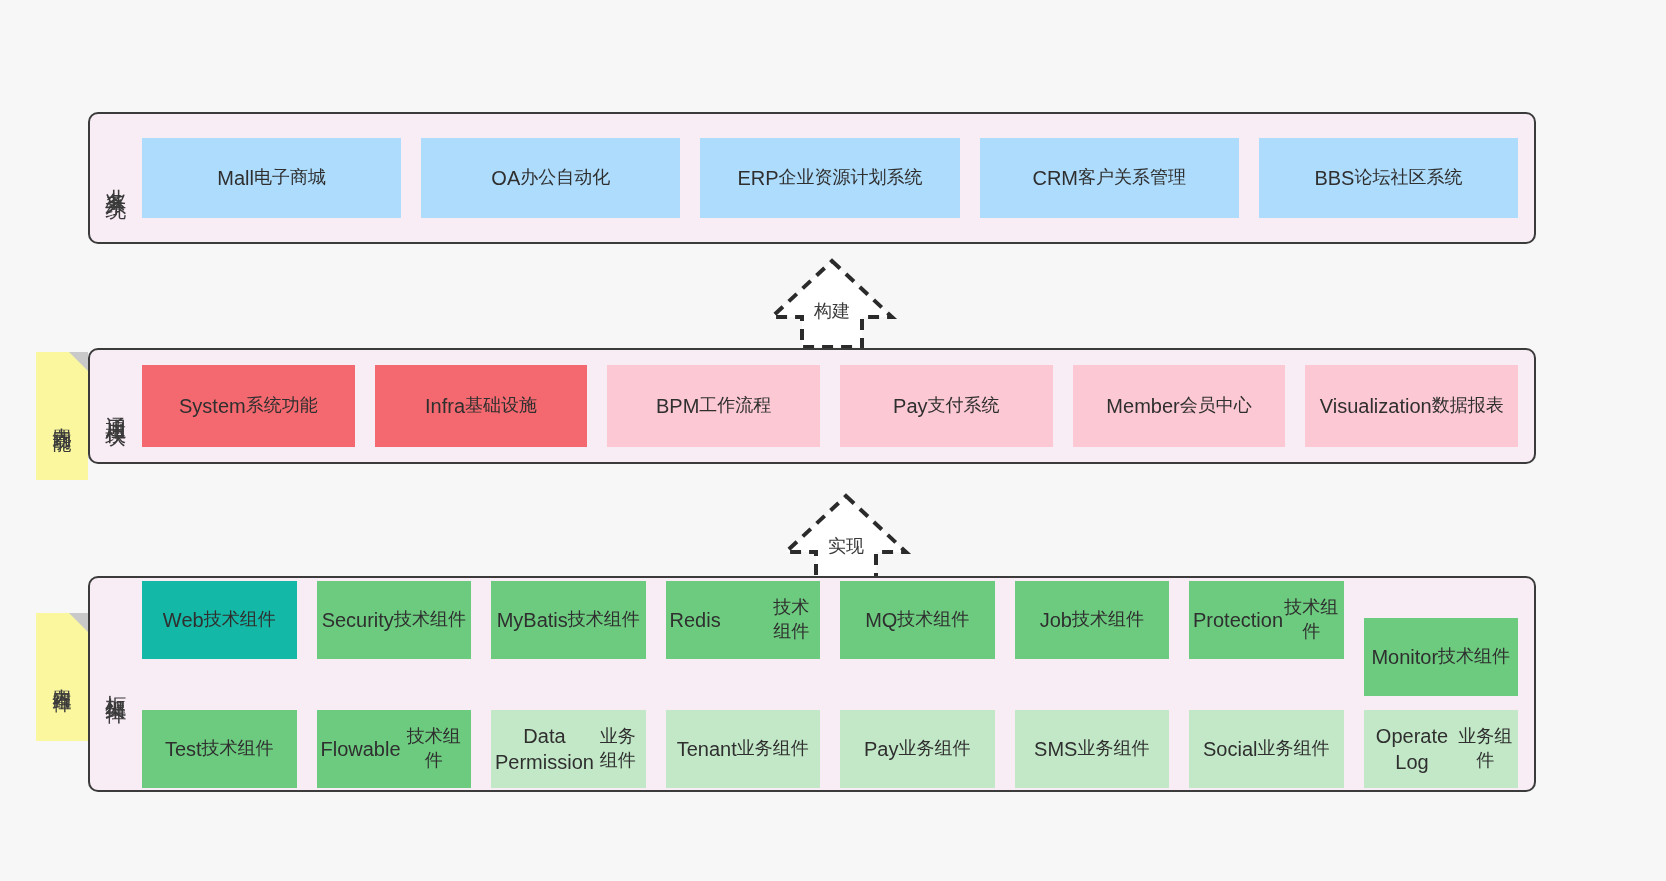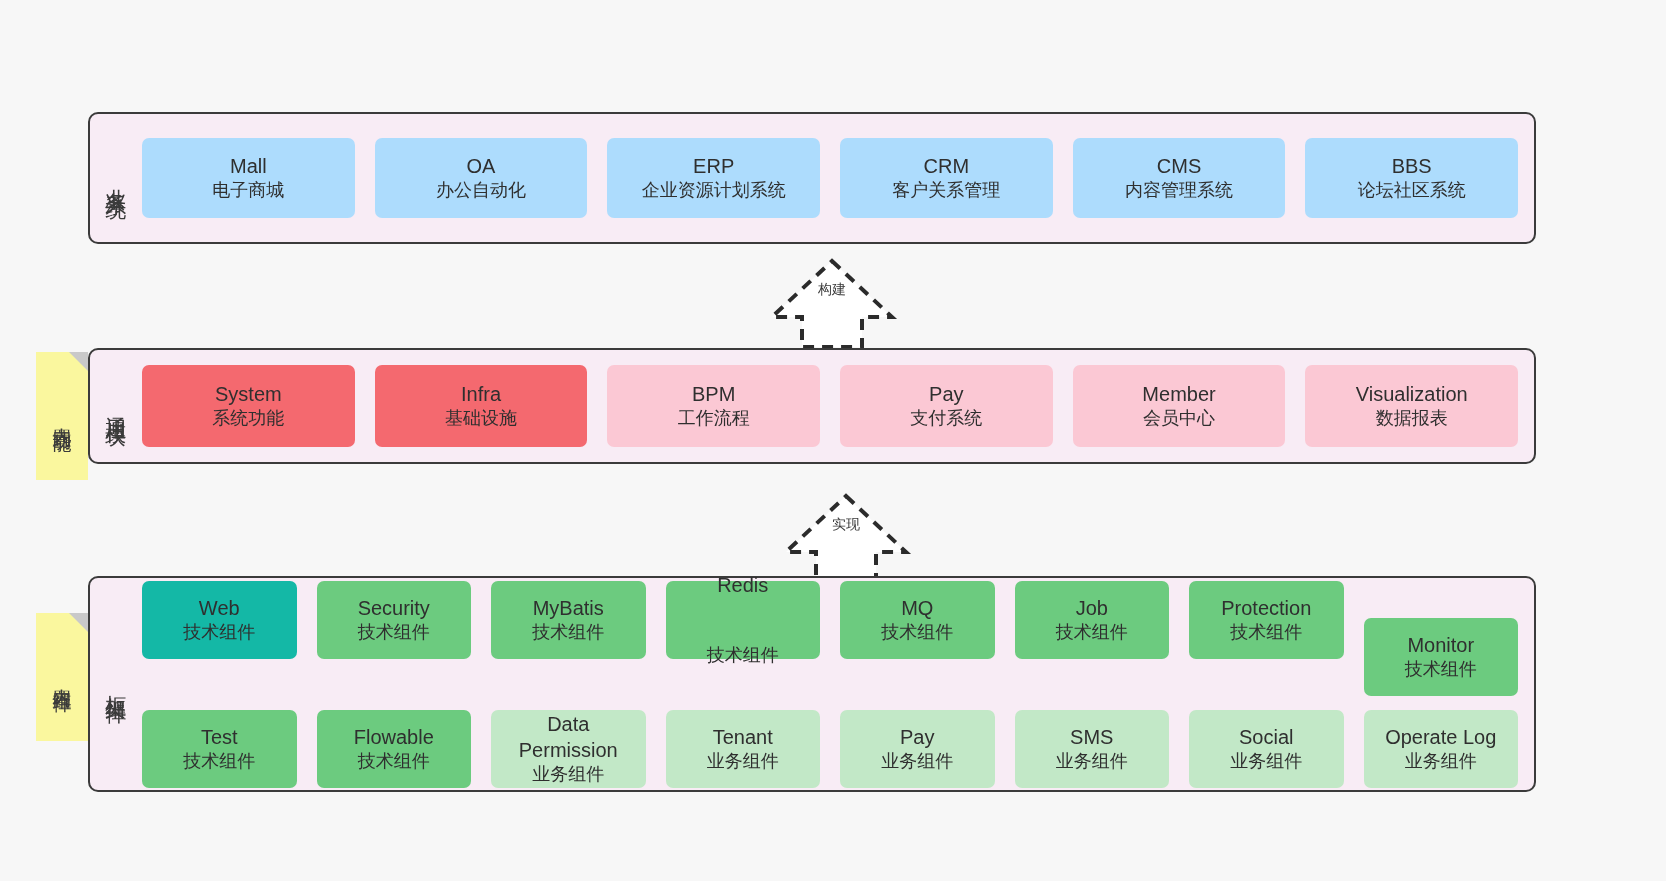--- a/index.html
+++ b/index.html
@@ -11,41 +11,41 @@
   .layer{position:absolute;background:#f8ecf5;border:2px solid #3b3b3b;border-radius:10px;
          box-sizing:border-box;display:flex;align-items:stretch;}
   .layer-label{flex:0 0 52px;display:flex;align-items:center;justify-content:center;}
   .layer-label span{writing-mode:vertical-rl;text-orientation:upright;font-size:21px;
                     letter-spacing:3px;line-height:1.12;color:#3a3a3a;}
   .layer-body{flex:1 1 auto;display:flex;flex-direction:column;justify-content:center;
               gap:14px;padding:0 16px 0 0;}
   .row{display:flex;gap:20px;}
 
   
-  .card{flex:1 1 0;border-radius:7px;display:flex;flex-direction:column;
+  .card{flex:1 1 0;border-radius:0;display:flex;flex-direction:row;
         align-items:center;justify-content:center;box-sizing:border-box;
         text-align:center;line-height:1.3;padding:6px 4px;}
   .card .t1{font-size:20px;color:#2f2f2f;}
   .card .t2{font-size:18px;color:#2f2f2f;}
   .h-top{height:80px;}
   .h-mid{height:82px;}
   .h-bot{height:78px;}
 
   
   .note{position:absolute;background:#faf79e;width:52px;box-sizing:border-box;
         display:flex;align-items:center;justify-content:center;z-index:5;}
   .note span{writing-mode:vertical-rl;text-orientation:upright;font-size:19px;
              letter-spacing:2px;line-height:1.15;color:#3a3a3a;}
   .note .fold{position:absolute;top:0;right:0;width:0;height:0;
               border-left:19px solid transparent;border-top:19px solid #c9c9c9;}
 
   
   .connector{position:absolute;}
-  .connector .ctext{position:absolute;left:0;right:0;top:26px;text-align:center;
-                    font-size:14px;color:#3a3a3a;}
+  .connector .ctext{position:absolute;left:0;right:0;top:44px;text-align:center;
+                    font-size:18px;color:#3a3a3a;}
 </style>
 </head>
 <body>
 
 <div id="stage">
 
   <div class="layer" id="layer-0" style="left:88px;top:112px;width:1448px;height:132px;">
     <div class="layer-label">
       <span>业务系统</span>
     </div>
@@ -61,24 +61,20 @@
           </div>
           <div class="card h-top" style="background: rgb(173, 220, 253);">
             <div class="t1">ERP</div>
             <div class="t2">企业资源计划系统</div>
           </div>
           <div class="card h-top" style="background: rgb(173, 220, 253);">
             <div class="t1">CRM</div>
             <div class="t2">客户关系管理</div>
           </div>
           <div class="card h-top" style="background: rgb(173, 220, 253);">
-            <div class="t1">CMS</div>
-            <div class="t2">内容管理系统</div>
-          </div>
-          <div class="card h-top" style="background: rgb(173, 220, 253);">
             <div class="t1">BBS</div>
             <div class="t2">论坛社区系统</div>
           </div>
         </div>
       </div>
   </div>
 
   <div class="connector" style="left:744px;top:255px;width:176px;height:96px;">
     <svg width="176" height="96" viewBox="0 0 176 96">
       <path d="M88 6 L148 62 L118 62 L118 92 L58 92 L58 62 L28 62 Z" fill="#ffffff" stroke="#2b2b2b" stroke-width="4" stroke-dasharray="11 8" stroke-linejoin="miter"></path>

